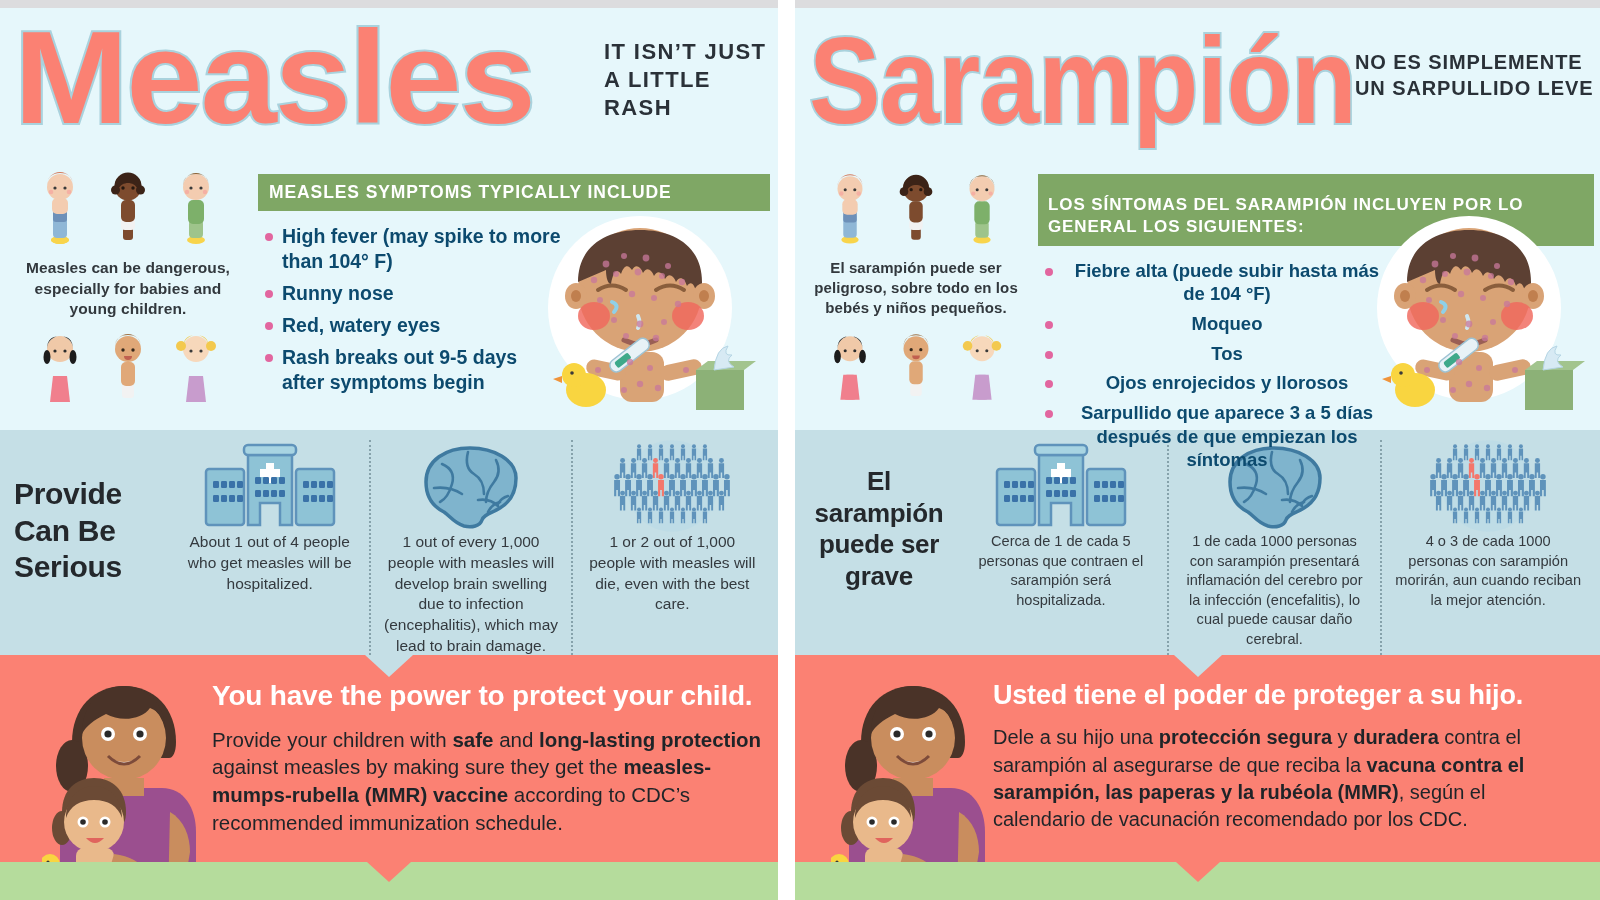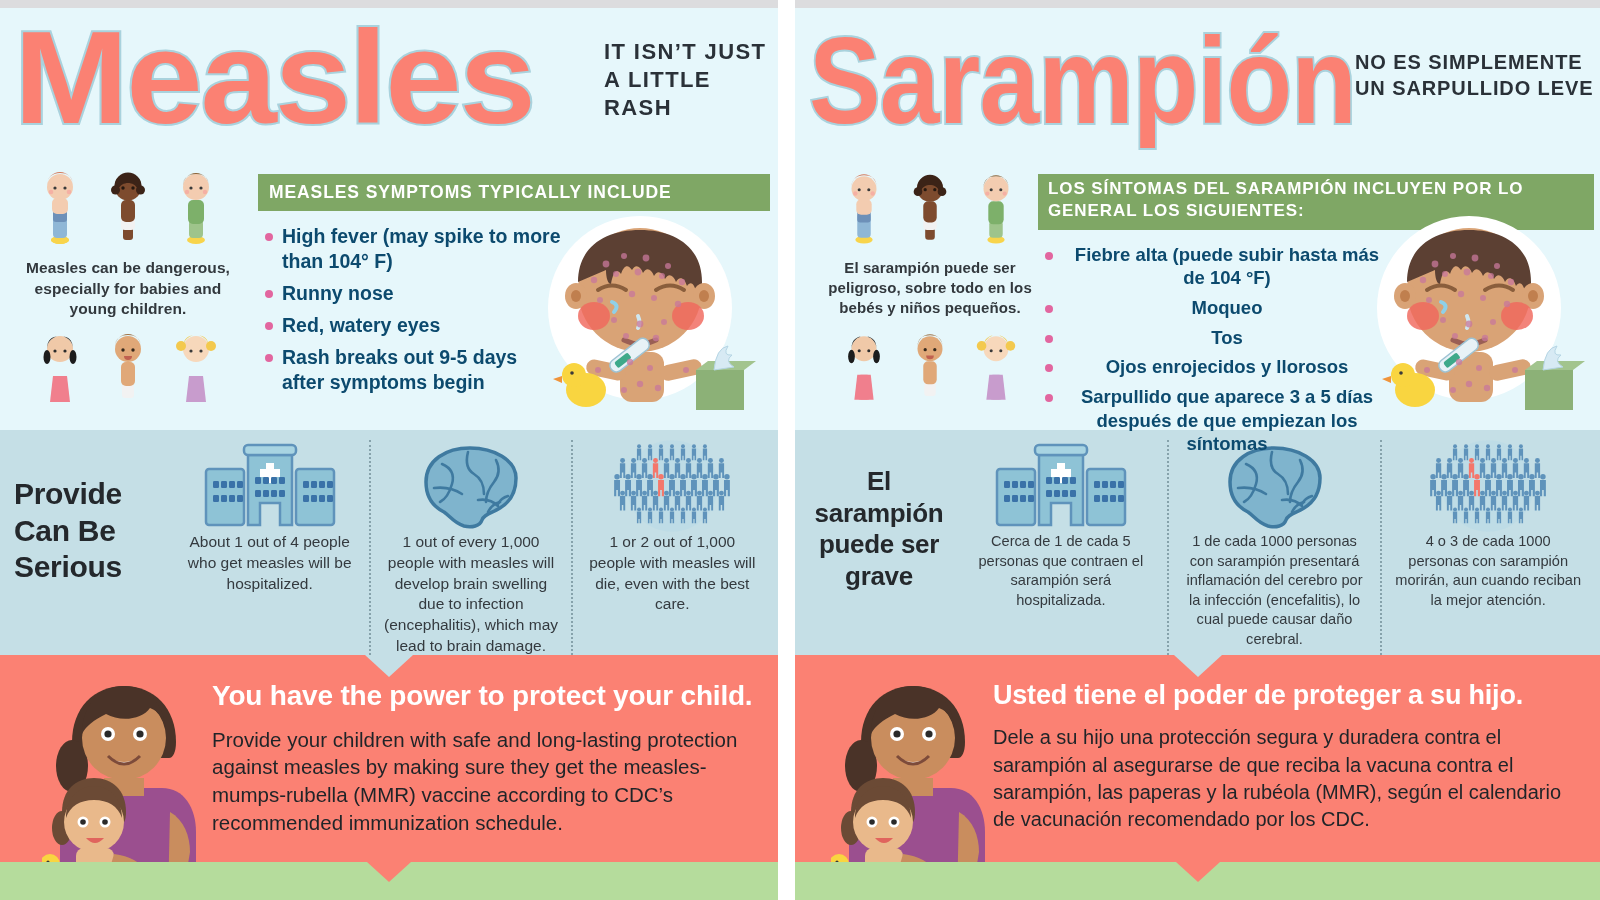--- a/index.html
+++ b/index.html
@@ -33,37 +33,37 @@
     position:absolute;color:#2a3138;font-weight:700;
     font-size:22px;line-height:1.28;letter-spacing:1.4px;text-transform:uppercase;
   }
   .en .hero-sub{left:604px;top:30px;width:170px;}
   .es .hero-sub{left:1355px;top:42px;width:246px;font-size:20px;letter-spacing:.9px;}
   .es .hero-sub{left:560px;}
 
   
   .symzone{position:relative;height:262px;}
   .kids-col{position:absolute;left:8px;top:0;width:240px;text-align:center;}
-  .es .kids-col{left:20px;width:230px;}
+  .es .kids-col{left:6px;width:230px;}
   .kidrow{display:flex;justify-content:center;gap:16px;height:78px;align-items:flex-end;}
   .kidcap{
     font-weight:700;font-size:15.5px;line-height:1.33;color:#32383d;
     margin:12px 2px 10px;letter-spacing:.1px;
   }
   .es .kidcap{font-size:15px;}
 
   .symbox{position:absolute;top:6px;}
   .en .symbox{left:258px;width:512px;}
   .es .symbox{left:243px;width:556px;}
   .symhead{
     background:#7fa765;color:#fff;font-weight:700;
     font-size:17.5px;letter-spacing:.9px;line-height:1.28;
     padding:7px 11px 8px;text-transform:uppercase;
   }
-  .es .symhead{font-size:17px;padding:4px 10px 8px;}
+  .es .symhead{font-size:17px;padding:20px 10px 8px;}
   .symlist{margin:0;padding:13px 0 0 5px;list-style:none;position:relative;z-index:2;}
   .symlist li{
     position:relative;padding-left:19px;margin-bottom:7px;
     font-size:19.5px;line-height:1.28;color:#0c4a6e;font-weight:bold;
   }
   .es .symlist li{font-size:18.5px;margin-bottom:6px;text-align:center;}
   .symlist li:before{
     content:"";position:absolute;left:2px;top:9px;
     width:8px;height:8px;border-radius:50%;background:#e2669f;
   }
@@ -99,21 +99,21 @@
   }
   .cta-body{position:absolute;left:212px;top:24px;right:14px;}
   .es .cta-body{left:198px;}
   .cta-head{
     color:#fff;font-weight:700;font-size:28px;line-height:1.2;
     margin-bottom:13px;letter-spacing:-.2px;
   }
   .es .cta-head{font-size:27px;}
   .cta-text{font-size:20.5px;line-height:1.36;color:#1f2428;max-width:560px;}
   .es .cta-text{font-size:20px;max-width:590px;}
-  .cta-text b{font-weight:400;}
+  .cta-text b{font-weight:700;}
   .bottombar{
     position:absolute;left:0;bottom:0;width:100%;height:38px;background:#b5dc9c;
   }
   .bottombar .arrow{
     position:absolute;left:50%;top:0;transform:translateX(-50%);
     width:0;height:0;border-left:22px solid transparent;border-right:22px solid transparent;
     border-top:20px solid #fb8173;
   }
   .mom{position:absolute;left:42px;bottom:0;width:175px;height:258px;}
   .es .mom{left:36px;}

